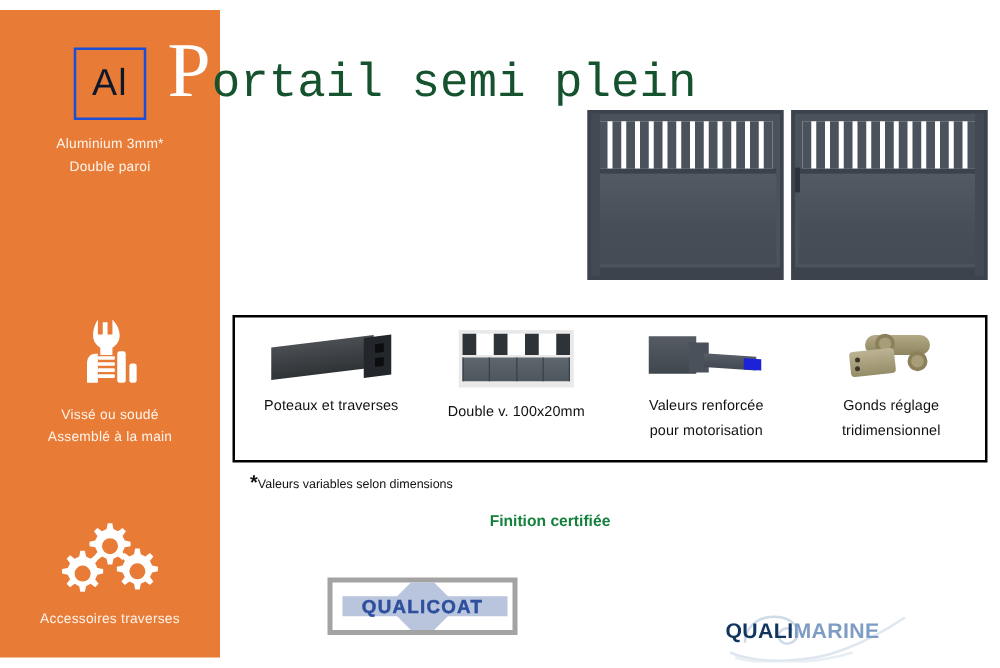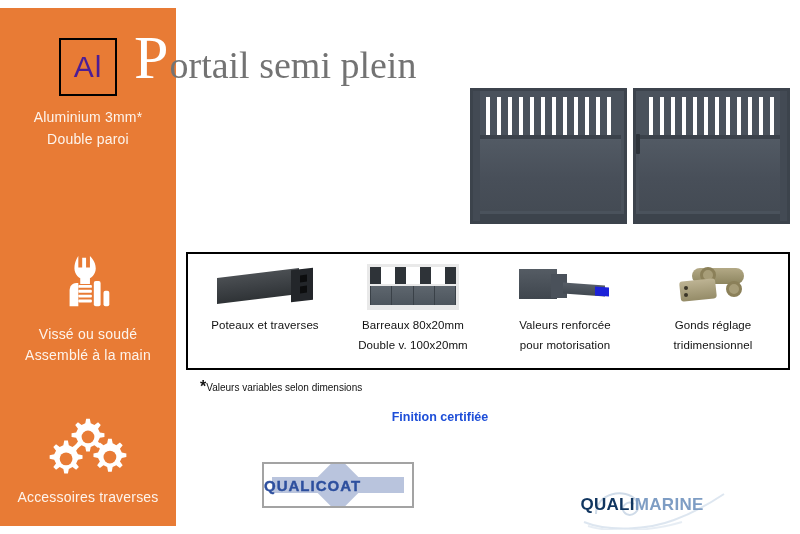--- a/index.html
+++ b/index.html
@@ -32,41 +32,41 @@
     width: 176px;
     text-align: center;
   }
   .side-icon {
     height: 74px;
     display: flex;
     align-items: center;
     justify-content: center;
   }
   .side-label {
-    font-size: 14px;
+    font-size: 11px;
     letter-spacing: 0.2px;
     color: #fdf4ec;
     line-height: 1.05;
     margin-top: 6px;
   }
   .side-label.second {
     margin-top: 7px;
   }
 
   
   .al-box {
     width: 58px;
     height: 58px;
-    border: 2px solid #000000;
+    border: 2px solid #1d4ed8;
     display: flex;
     align-items: center;
     justify-content: center;
     font-size: 30px;
     font-weight: 300;
-    color: #4c1d95;
+    color: #0f172a;
     font-family: "Liberation Sans", sans-serif;
     letter-spacing: 1px;
     box-sizing: border-box;
   }
 
   
   #title-wrap {
     position: absolute;
     left: 134px;
     top: 26px;
@@ -77,24 +77,24 @@
     z-index: 5;
   }
   #title-initial {
     font-family: "Liberation Serif", serif;
     font-size: 62px;
     line-height: 1;
     color: #ffffff;
     font-weight: 400;
   }
   #title-rest {
-    font-family: Liberation Serif, serif;
+    font-family: Liberation Mono, monospace;
     font-size: 38px;
     line-height: 1;
-    color: #737373;
+    color: #14532d;
     font-weight: 400;
     margin-left: 1px;
   }
 
   
   #gate {
     position: absolute;
     left: 470px;
     top: 88px;
     width: 320px;
@@ -358,37 +358,38 @@
     vertical-align: -1px;
   }
   #finition {
     position: absolute;
     left: 0;
     top: 410px;
     width: 800px;
     text-align: center;
     font-size: 12.5px;
     font-weight: 700;
-    color: #1d4ed8;
+    color: #15803d;
     padding-left: 80px;
     box-sizing: border-box;
   }
 
   
   #logo-qualicoat {
     position: absolute;
     left: 262px;
     top: 462px;
     width: 152px;
     height: 46px;
-    border: 2px solid #a3a3a3;
+    border: 4px solid #a3a3a3;
     box-sizing: border-box;
     background: #ffffff;
     display: flex;
     align-items: center;
+    justify-content: center;
     overflow: hidden;
   }
   #qualicoat-diamond {
     position: absolute;
     left: 50%;
     top: 50%;
     transform: translate(-50%,-50%) rotate(45deg);
     width: 40px;
     height: 40px;
     background: #b9c4dd;
@@ -568,21 +569,20 @@
           </div>
         <div class="row-bottom">
             <i></i>
             <i></i>
             <i></i>
             <i></i>
             <i></i>
           </div>
       </div>
     </div>
-    <div class="feature-line1">Barreaux 80x20mm</div>
     <div class="feature-line2">Double v. 100x20mm</div>
   </div>
 
   <div class="feature" id="feature-2">
     <div class="feature-art">
       <div class="art-traverse">
         <div class="blockA"></div>
         <div class="blockB"></div>
         <div class="arm"></div>
         <div class="tip"></div>

